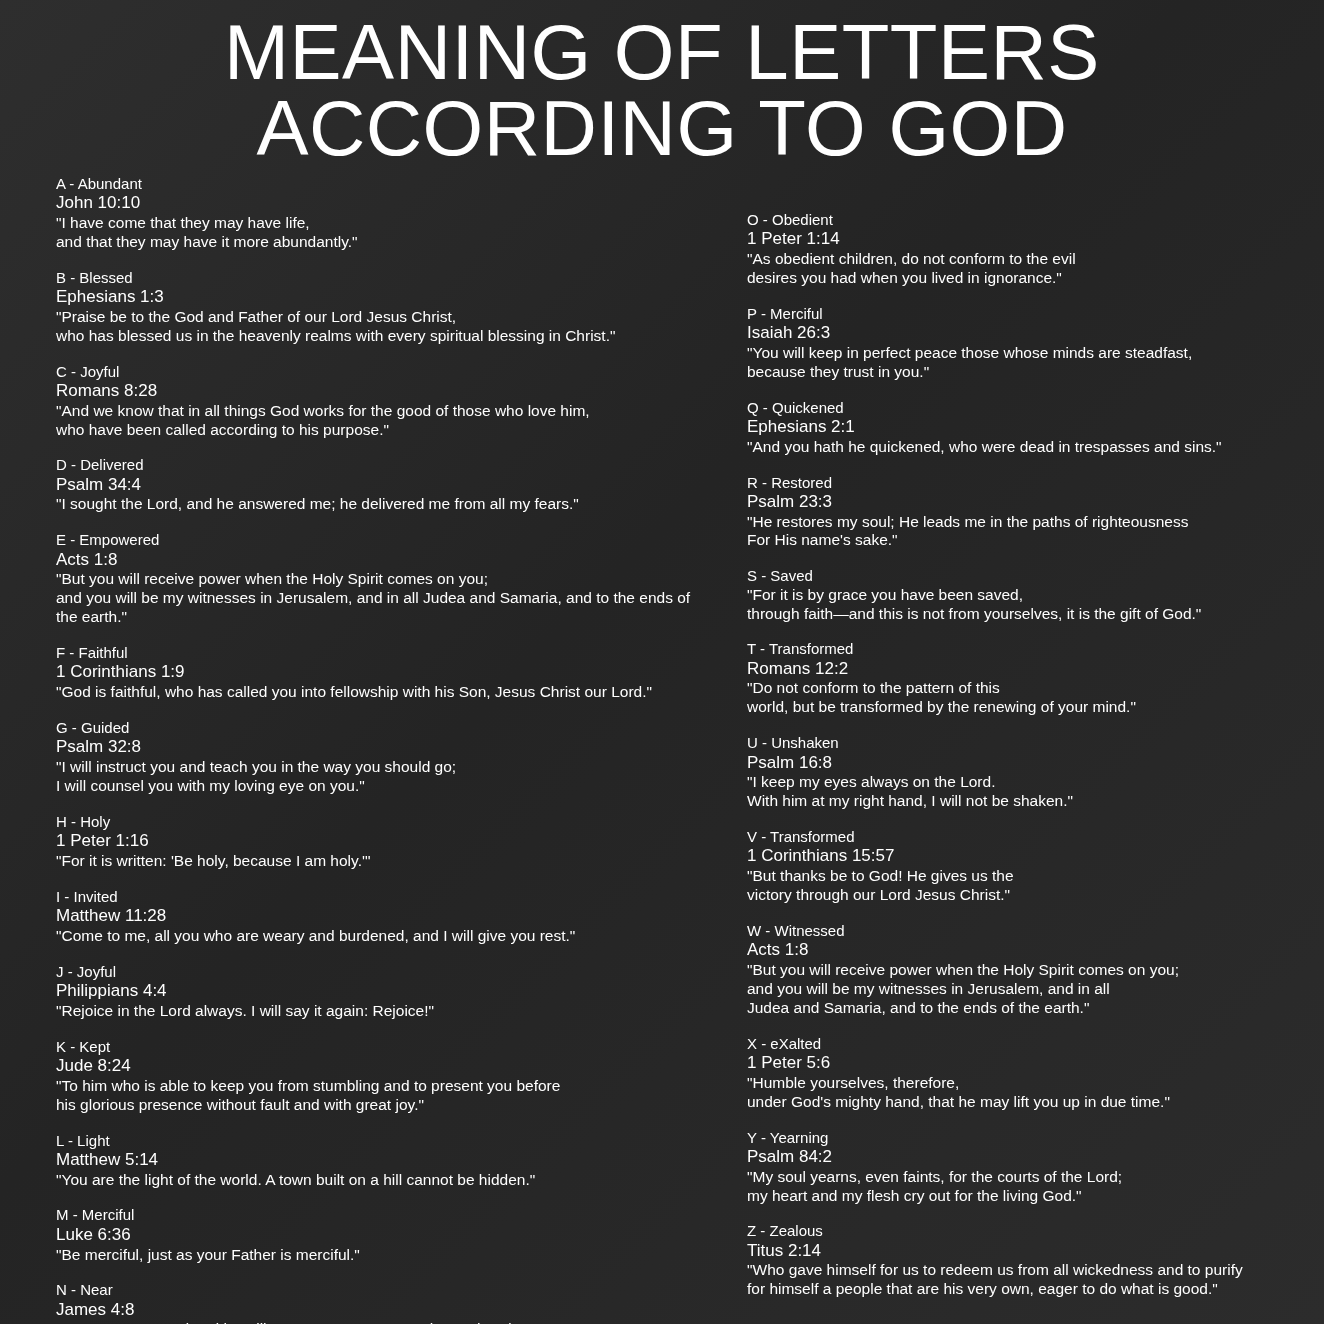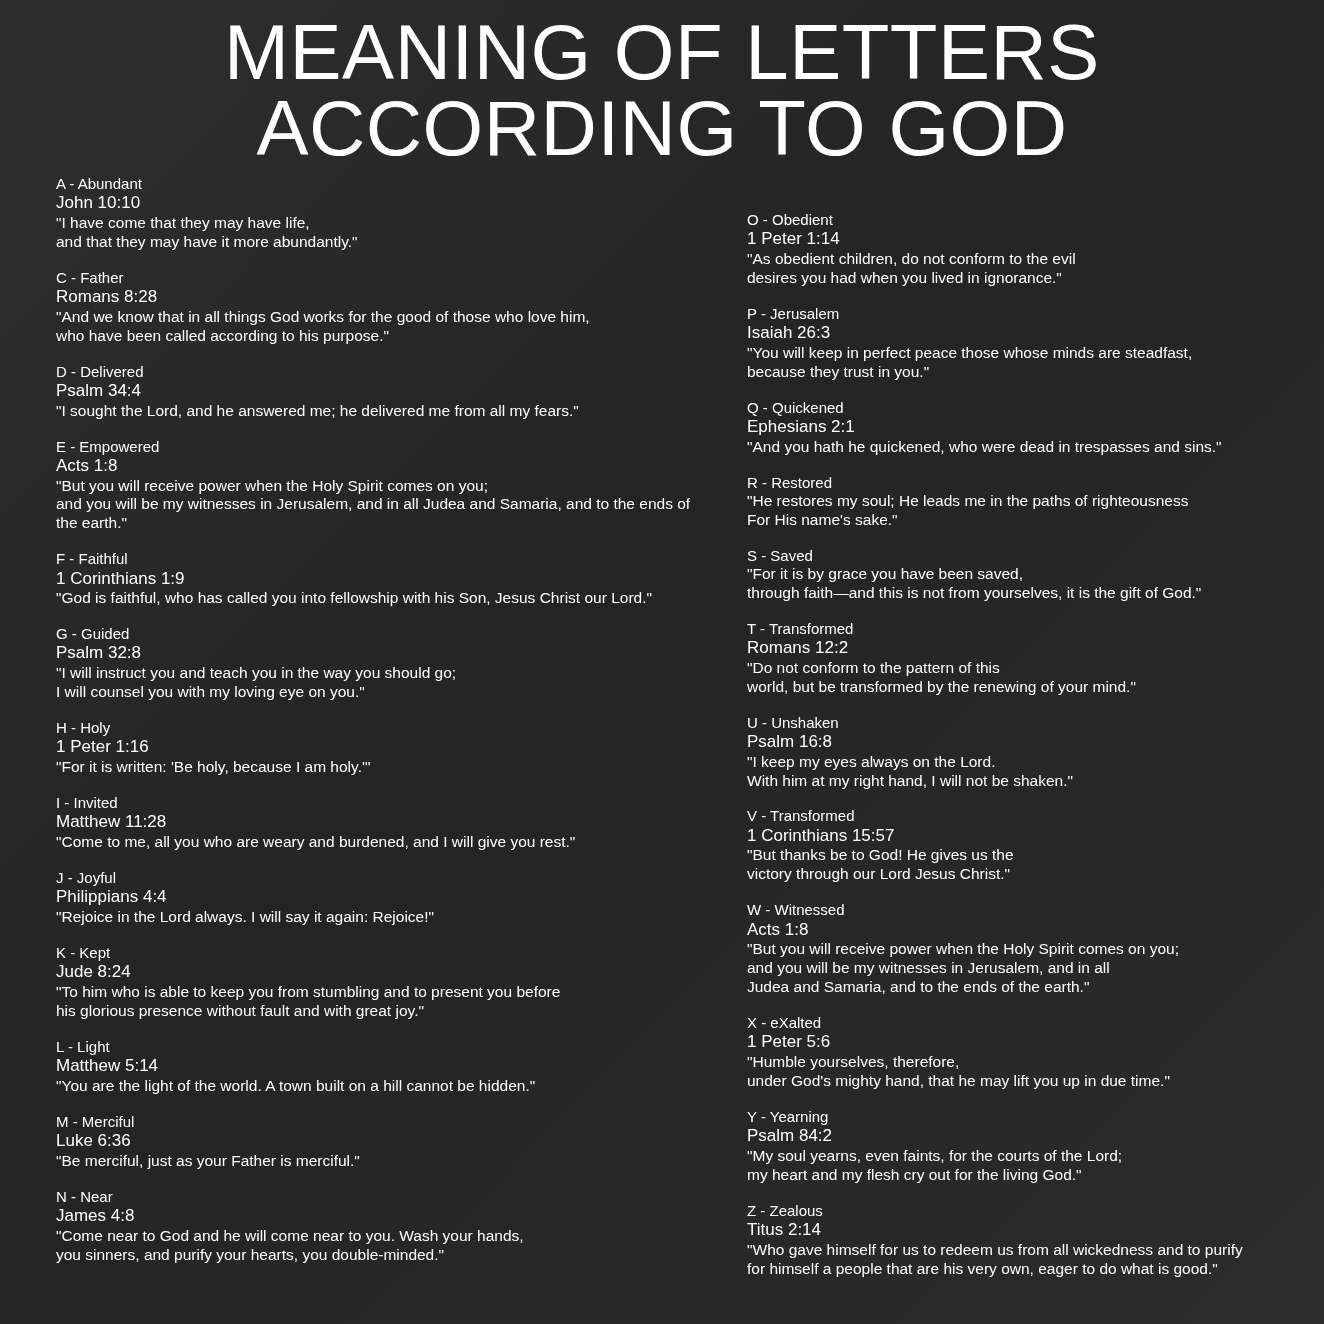--- a/index.html
+++ b/index.html
@@ -79,23 +79,29 @@
   <div class="columns">
     <div class="col col-left">
 
       <div class="entry">
         <div class="entry-head">A - Abundant</div>
         <div class="entry-ref">John 10:10</div>
         <div class="entry-text">"I have come that they may have life,
 and that they may have it more abundantly."</div>
       </div>
 
-
-      <div class="entry">
-        <div class="entry-head">C - Father</div>
+      <div class="entry">
+        <div class="entry-head">B - Blessed</div>
+        <div class="entry-ref">Ephesians 1:3</div>
+        <div class="entry-text">"Praise be to the God and Father of our Lord Jesus Christ,
+who has blessed us in the heavenly realms with every spiritual blessing in Christ."</div>
+      </div>
+
+      <div class="entry">
+        <div class="entry-head">C - Joyful</div>
         <div class="entry-ref">Romans 8:28</div>
         <div class="entry-text">"And we know that in all things God works for the good of those who love him,
 who have been called according to his purpose."</div>
       </div>
 
       <div class="entry">
         <div class="entry-head">D - Delivered</div>
         <div class="entry-ref">Psalm 34:4</div>
         <div class="entry-text">"I sought the Lord, and he answered me; he delivered me from all my fears."</div>
       </div>
@@ -169,34 +175,35 @@
     <div class="col col-right">
 
       <div class="entry">
         <div class="entry-head">O - Obedient</div>
         <div class="entry-ref">1 Peter 1:14</div>
         <div class="entry-text">"As obedient children, do not conform to the evil
 desires you had when you lived in ignorance."</div>
       </div>
 
       <div class="entry">
-        <div class="entry-head">P - Jerusalem</div>
+        <div class="entry-head">P - Merciful</div>
         <div class="entry-ref">Isaiah 26:3</div>
         <div class="entry-text">"You will keep in perfect peace those whose minds are steadfast,
 because they trust in you."</div>
       </div>
 
       <div class="entry">
         <div class="entry-head">Q - Quickened</div>
         <div class="entry-ref">Ephesians 2:1</div>
         <div class="entry-text">"And you hath he quickened, who were dead in trespasses and sins."</div>
       </div>
 
       <div class="entry">
         <div class="entry-head">R - Restored</div>
+        <div class="entry-ref">Psalm 23:3</div>
         <div class="entry-text">"He restores my soul; He leads me in the paths of righteousness
 For His name's sake."</div>
       </div>
 
       <div class="entry">
         <div class="entry-head">S - Saved</div>
         <div class="entry-text">"For it is by grace you have been saved,
 through faith—and this is not from yourselves, it is the gift of God."</div>
       </div>
 

